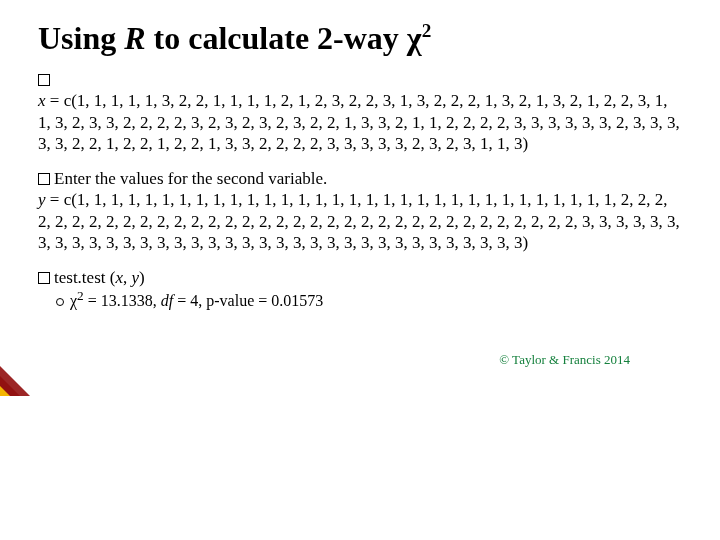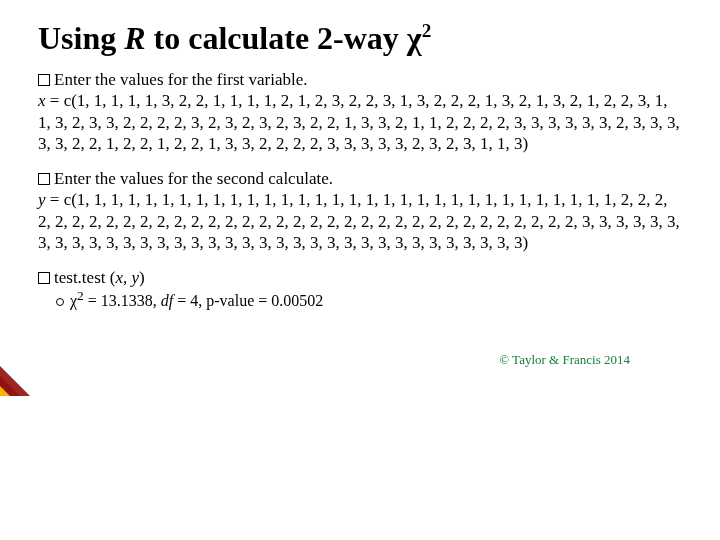--- a/index.html
+++ b/index.html
@@ -80,33 +80,33 @@
 </head>
 <body>
 
 <div class="slide">
 
   <div class="title">
     <span>Using </span><span class="italic">R</span><span> to calculate 2-way χ</span><sup>2</sup>
   </div>
 
   <div class="block">
-    <span class="lead-box"></span><span>Enter the values for the first variable.</span><br>
+    <span class="lead-box"></span><br>
     <span class="italic">x</span><span> = c(1, 1, 1, 1, 1, 3, 2, 2, 1, 1, 1, 1, 2, 1, 2, 3, 2, 2, 3, 1, 3, 2, 2, 2, 1, 3, 2, 1, 3, 2, 1, 2, 2, 3, 1, 1, 3, 2, 3, 3, 2, 2, 2, 2, 3, 2, 3, 2, 3, 2, 3, 2, 2, 1, 3, 3, 2, 1, 1, 2, 2, 2, 2, 3, 3, 3, 3, 3, 3, 2, 3, 3, 3, 3, 3, 2, 2, 1, 2, 2, 1, 2, 2, 1, 3, 3, 2, 2, 2, 2, 3, 3, 3, 3, 3, 2, 3, 2, 3, 1, 1, 3)</span>
   </div>
 
   <div class="block">
-    <span class="lead-box"></span><span>Enter the values for the second calculate.</span><br>
+    <span class="lead-box"></span><span>Enter the values for the second variable.</span><br>
     <span class="italic">y</span><span> = c(1, 1, 1, 1, 1, 1, 1, 1, 1, 1, 1, 1, 1, 1, 1, 1, 1, 1, 1, 1, 1, 1, 1, 1, 1, 1, 1, 1, 1, 1, 1, 1, 2, 2, 2, 2, 2, 2, 2, 2, 2, 2, 2, 2, 2, 2, 2, 2, 2, 2, 2, 2, 2, 2, 2, 2, 2, 2, 2, 2, 2, 2, 2, 2, 2, 2, 2, 3, 3, 3, 3, 3, 3, 3, 3, 3, 3, 3, 3, 3, 3, 3, 3, 3, 3, 3, 3, 3, 3, 3, 3, 3, 3, 3, 3, 3, 3, 3, 3, 3, 3, 3)</span>
   </div>
 
   <div class="block">
     <span class="lead-box"></span><span>test.test (</span><span class="italic">x</span><span>, </span><span class="italic">y</span><span>)</span>
     <div class="sub-result">
-      <span class="ring"></span><span>χ</span><sup>2</sup><span> = 13.1338, </span><span class="italic">df</span><span> = 4, p-value = 0.00502</span>
+      <span class="ring"></span><span>χ</span><sup>2</sup><span> = 13.1338, </span><span class="italic">df</span><span> = 4, p-value = 0.01573</span>
     </div>
   </div>
 
   <div class="footer">© Taylor &amp; Francis 2014</div>
 
   <svg class="chevrons" viewBox="0 0 64 64">
     <polygon points="0,34 30,64 0,64" fill="rgba(139,0,0,0.85)"></polygon>
     <polygon points="0,44 20,64 0,64" fill="rgba(139,0,0,0.55)"></polygon>
     <polygon points="0,54 10,64 0,64" fill="rgba(255,200,0,0.9)"></polygon>
   </svg>

